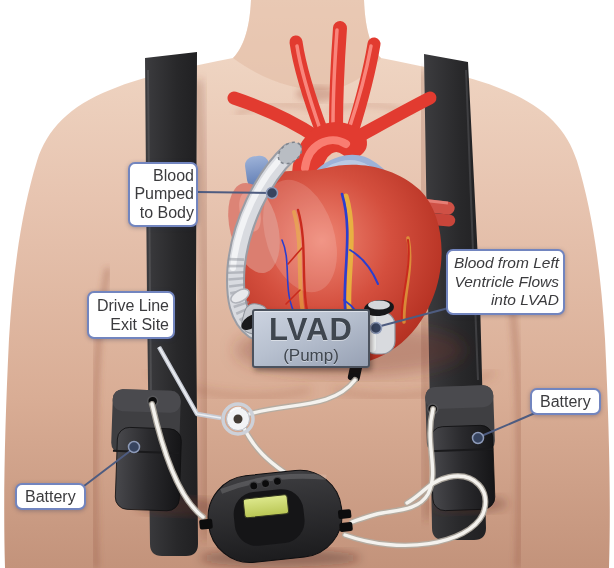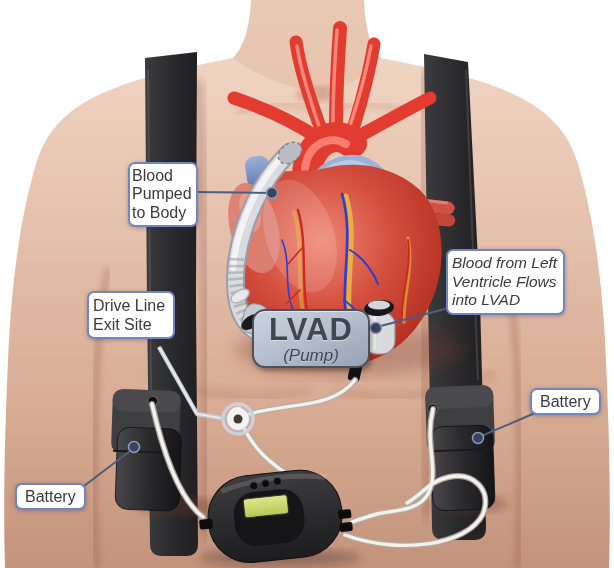--- a/index.html
+++ b/index.html
@@ -6,38 +6,38 @@
   .scene{
     position:relative;width:614px;height:568px;overflow:hidden;background:#fff;
     font-family:"Liberation Sans",sans-serif;
   }
   .scene svg{position:absolute;left:0;top:0;}
   .callout{
     position:absolute;box-sizing:border-box;z-index:6;
     background:var(--callout_background,#fff);
     border:2px solid var(--callout_border,#7285bf);
     border-radius:7px;color:var(--callout_text,#3b3b3e);
-    text-align:left;font-size:15.5px;line-height:1.2;padding:3px 4px;
+    text-align:right;font-size:15.5px;line-height:1.2;padding:3px 4px;
     box-shadow:0 1px 4px rgba(40,50,90,.35);
   }
   .co-blood-pumped{left:128px;top:162px;width:70px;font-size:16px;line-height:1.15;padding:3px 2px;}
   .co-blood-lv{left:446px;top:249px;width:119px;font-style:italic;}
   .co-driveline{left:87px;top:291px;width:88px;font-size:16px;}
   .co-batt-left{left:15px;top:483px;font-size:16px;padding:2px 8px;white-space:nowrap;}
   .co-batt-right{left:530px;top:388px;font-size:16px;padding:2px 8px;white-space:nowrap;}
   .pump-box{
     position:absolute;left:252px;top:309px;width:118px;height:59px;z-index:5;
-    box-sizing:border-box;border:2px solid var(--pump_border,#4b525e);border-radius:13px;
+    box-sizing:border-box;border:2px solid var(--pump_border,#4b525e);border-radius:3px;
     background:linear-gradient(155deg,#ccd3e0 0%,var(--pump_face,#b7c0cf) 45%,#97a1b4 100%);
     color:var(--pump_text,#3f464f);text-align:center;
     box-shadow:2px 3px 5px rgba(30,20,15,.4), inset 0 1px 0 rgba(255,255,255,.5);
     display:flex;flex-direction:column;justify-content:center;line-height:1;
   }
   .pump-name{font-size:31px;font-weight:600;letter-spacing:1px;text-shadow:0 1px 0 rgba(255,255,255,.45);}
-  .pump-sub{font-size:17px;margin-top:2px;text-shadow:0 1px 0 rgba(255,255,255,.4);font-style:italic;}
+  .pump-sub{font-size:17px;margin-top:2px;text-shadow:0 1px 0 rgba(255,255,255,.4);}
 </style>
 </head>
 <body>
 
 <div class="scene">
 <svg width="614" height="568" viewBox="0 0 614 568">
   <defs>
     <linearGradient id="skinGrad" x1="0" y1="0" x2="0" y2="1">
       <stop offset="0" stop-color="#f2dbc9"></stop>
           <stop offset="0.35" stop-color="#e7c4b0"></stop>

